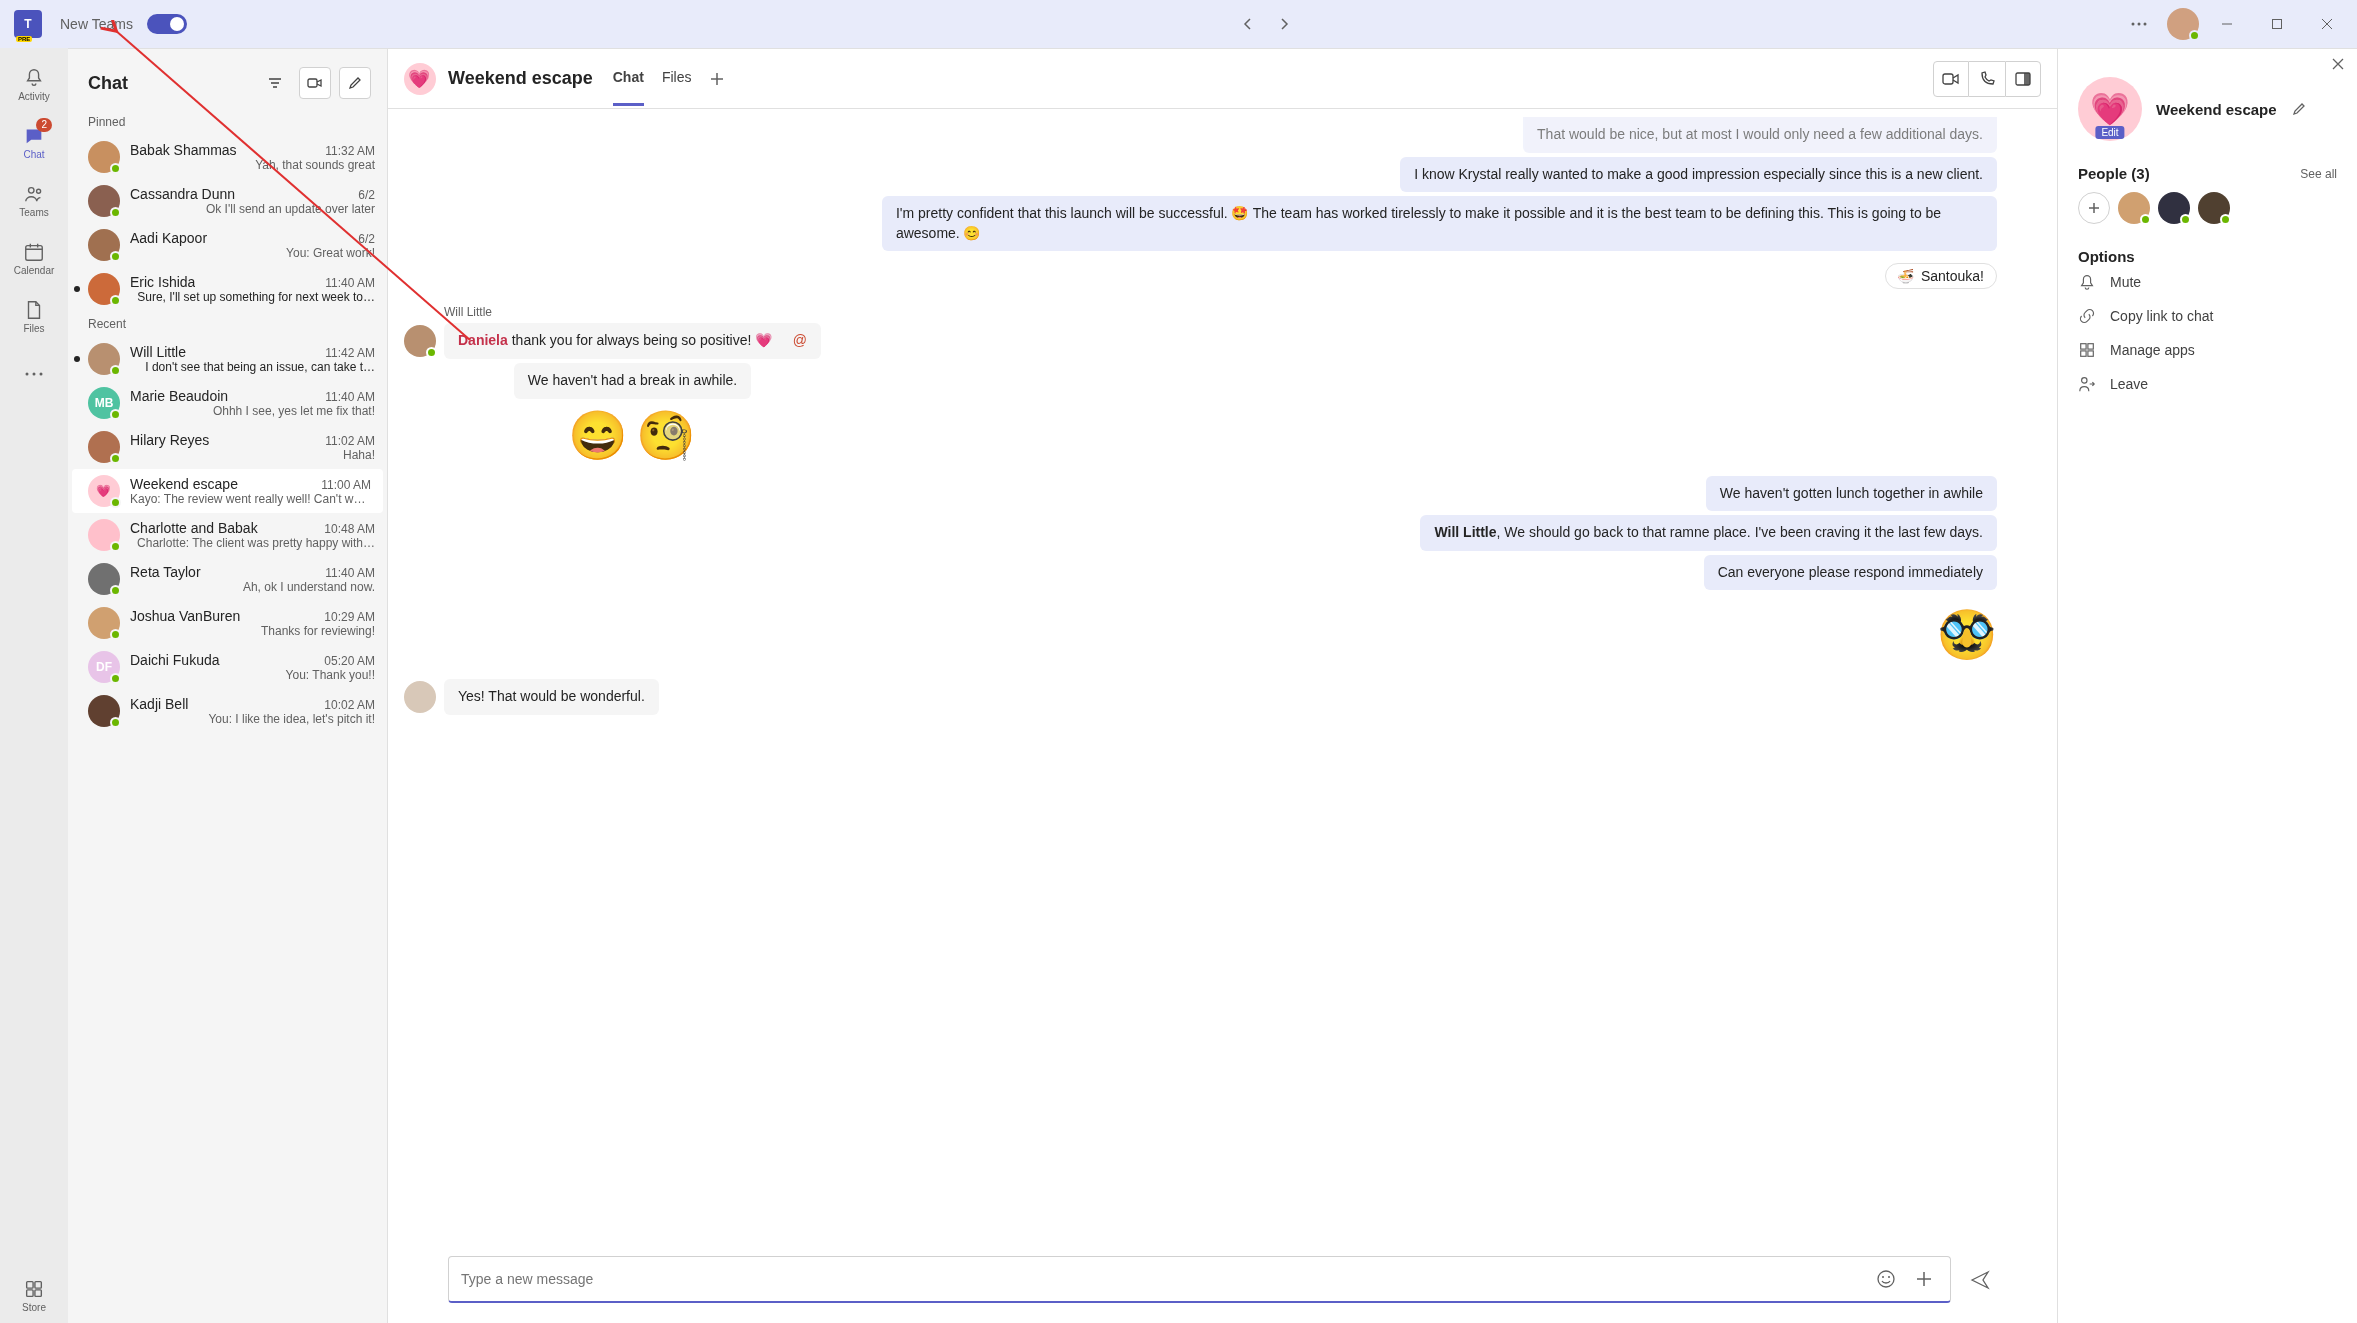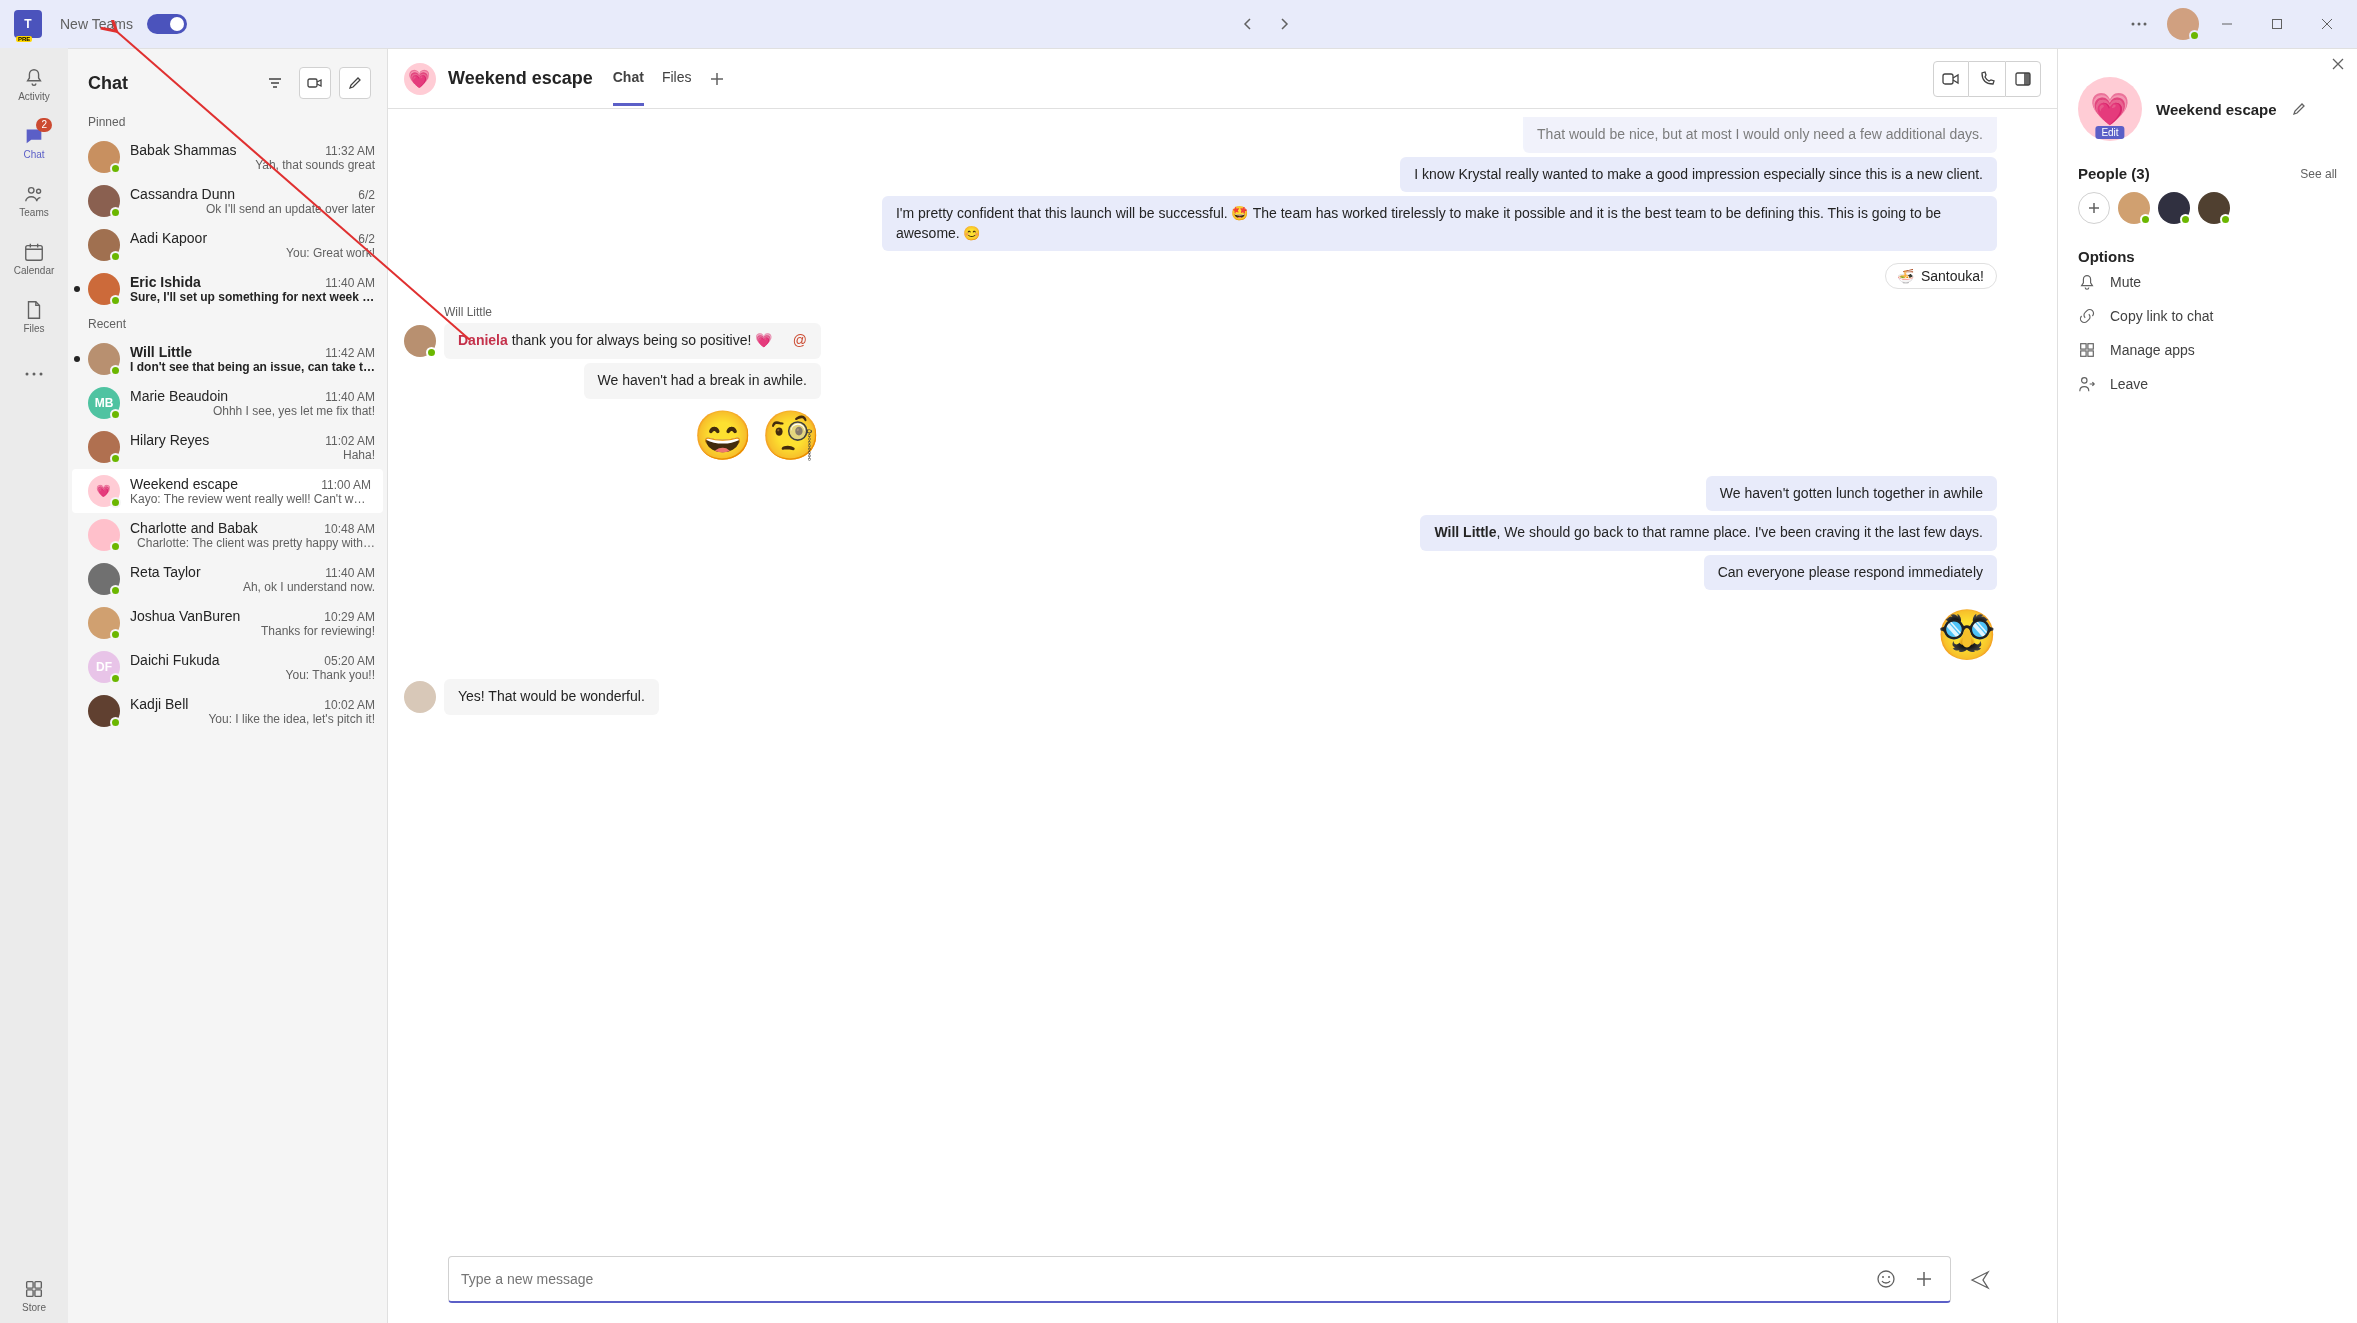--- a/index.html
+++ b/index.html
@@ -37,21 +37,21 @@
 
 .chatlist { width: 320px; background: #f5f5f5; border-right: 1px solid #e0e0e0; display: flex; flex-direction: column; padding-top: 8px; border-top: 1px solid #e0e0e0;}
 .chatlist-header { display: flex; align-items: center; padding: 10px 16px 10px 20px; gap: 8px; }
 .chatlist-header h2 { font-size: 18px; font-weight: 700; flex: 1; }
 .hdr-btn { width: 32px; height: 32px; border: 1px solid #d1d1d1; border-radius: 4px; display: flex; align-items: center; justify-content: center; cursor: pointer; color: #424242; background:#fff;}
 .hdr-btn.noborder{border:none;background:transparent;}
 .section-label { font-size: 12px; color: #616161; padding: 6px 20px; }
 .chat-items { overflow-y: auto; flex: 1; }
 .chat-item { display: flex; align-items: center; padding: 6px 12px 6px 20px; gap: 10px; cursor: pointer; position: relative; text-align: right;}
 .chat-item.selected { background: #fff; border-radius: 4px; margin: 0 4px; padding-left:16px;}
-.chat-item.unread .ci-name, .chat-item.unread .ci-preview { font-weight: 700; color:#242424; }
+.chat-item.unread .ci-name, .chat-item.unread .ci-preview { font-weight: 400; color:#242424; }
 .chat-item .dot { width:6px;height:6px;background:#242424;border-radius:50%;position:absolute;left:6px;}
 .ci-avatar { width: 32px; height: 32px; border-radius: 50%; background: #bbb; flex-shrink: 0; position: relative; display:flex;align-items:center;justify-content:center;color:#fff;font-size:12px;font-weight:600;}
 .ci-body { flex: 1; min-width: 0; }
 .ci-row1 { display: flex; justify-content: space-between; align-items: baseline; gap:6px;}
 .ci-name { font-size: 14px; font-weight: 400; color: #242424; white-space:nowrap; overflow:hidden; text-overflow:ellipsis;}
 .ci-time { font-size: 12px; color: #616161; white-space:nowrap;}
 .ci-preview { font-size: 12px; color: #616161; white-space: nowrap; overflow: hidden; text-overflow: ellipsis; }
 
 
 .conversation { flex: 1; display: flex; background: #fff; border-top:1px solid #e0e0e0;}
@@ -68,21 +68,21 @@
 .conv-hdr-btn:first-child{border-radius:4px 0 0 4px;}
 .conv-hdr-btn:nth-child(2){border-left:none;border-right:none;}
 .conv-hdr-btn:last-child{border-radius:0 4px 4px 0;}
 
 .messages { flex: 1; overflow-y: auto; padding: 8px 60px 8px 16px; display:flex;flex-direction:column;}
 .msg-group { margin-bottom: 12px; }
 .msg-group.mine { align-self: flex-end; max-width: 70%; }
 .msg-group.other { align-self: flex-start; display:flex; gap:8px; max-width: 75%; }
 .msg-sender { font-size: 12px; color: #616161; margin-bottom: 4px; margin-left:40px;}
 .msg-avatar { width:32px;height:32px;border-radius:50%;background:#c0a080;flex-shrink:0;align-self:flex-start;margin-top:2px;position:relative;}
-.msg-bubbles { display:flex;flex-direction:column;gap:4px;align-items:flex-end;}
+.msg-bubbles { display:flex;flex-direction:column;gap:4px;align-items:center;}
 .msg-group.mine .msg-bubbles{align-items:flex-end;}
 .bubble { background: #e8ebfa; padding: 8px 14px; border-radius: 6px; font-size: 14px; line-height: 1.4; max-width:100%;}
 .msg-group.other .bubble { background: #f5f5f5; }
 .bubble .mention { color: #c4314b; font-weight: 600; }
 .bubble .mention-b { font-weight: 600; }
 .reaction-row { display:flex; gap:8px; margin-top:4px;}
 .big-emoji { font-size: 48px; }
 .santouka { align-self:flex-end; background:#fff; border:1px solid #e0e0e0; border-radius:16px; padding:4px 12px; font-size:14px;display:flex;align-items:center;gap:6px;margin-bottom:16px;}
 
 .compose { padding: 12px 60px 20px 60px; }

